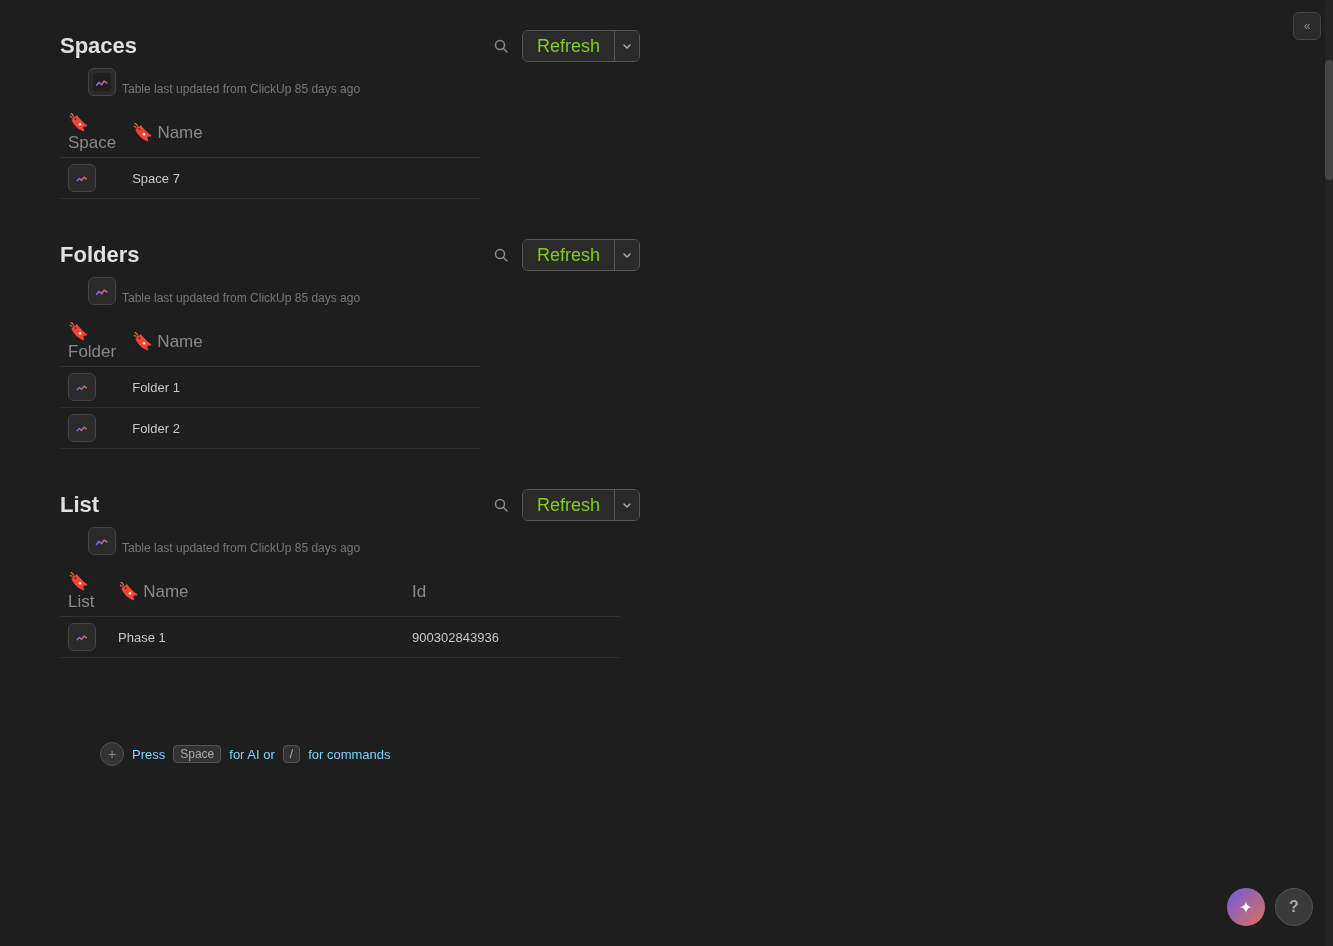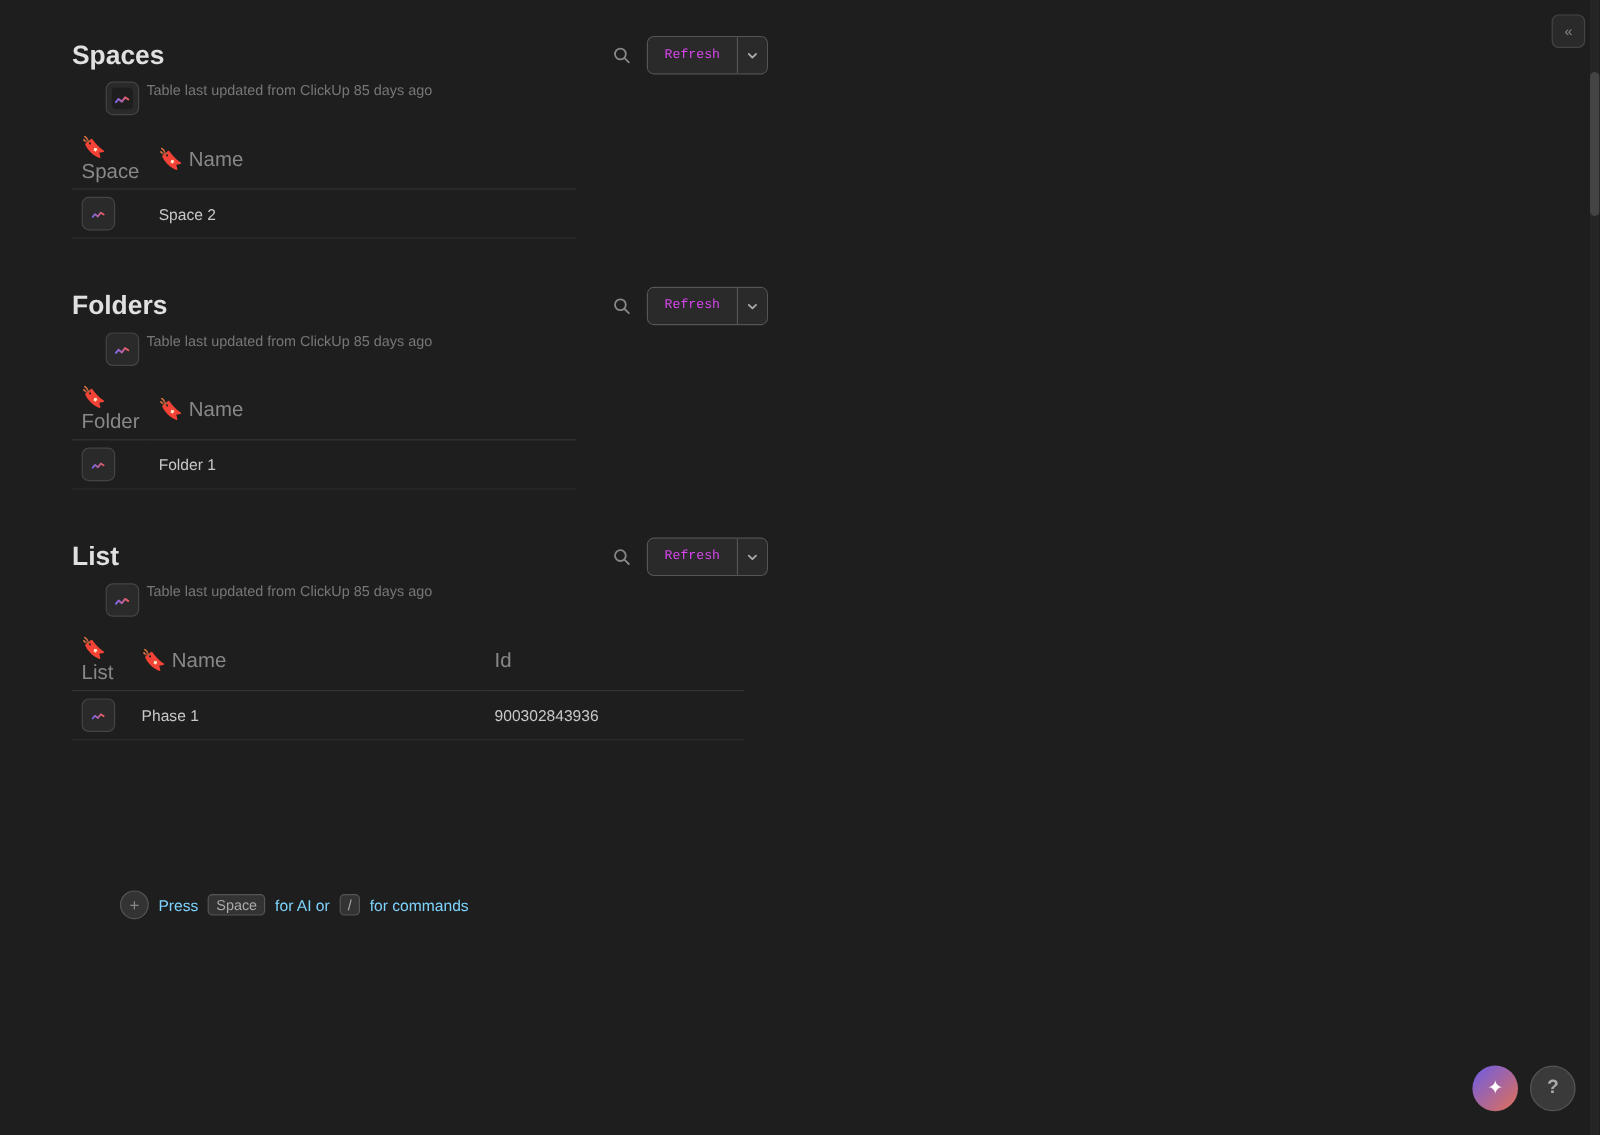--- a/index.html
+++ b/index.html
@@ -61,43 +61,42 @@
       display: flex;
       align-items: center;
       border: 1px solid #555;
       border-radius: 6px;
       overflow: hidden;
     }
 
     .refresh-btn {
       background: #2a2a2a;
       border: none;
-      color: #d946ef;
+      color: #84cc16;
       cursor: pointer;
       padding: 5px 14px;
-      font-size: 11px;
+      font-size: 18px;
       height: 30px;
-      font-family: Liberation Mono, monospace;
     }
 
     .refresh-dropdown {
       background: #2a2a2a;
       border: none;
       border-left: 1px solid #555;
       color: #d0d0d0;
       cursor: pointer;
       padding: 5px 7px;
       height: 30px;
       display: flex;
       align-items: center;
     }
 
     .update-info {
       display: flex;
-      align-items: flex-start;
+      align-items: flex-end;
       gap: 6px;
       font-size: 12px;
       color: #777;
       margin-bottom: 12px;
       padding-left: 28px;
     }
 
     
     .data-table {
       border-collapse: collapse;
@@ -333,21 +332,21 @@
                   <defs>
                     <linearGradient id="cu3" x1="4" y1="10" x2="15.5" y2="10" gradientUnits="userSpaceOnUse">
                       <stop stop-color="#7c68ee"></stop>
                         <stop offset="1" stop-color="#f05a5a"></stop>
                     </linearGradient>
                   </defs>
                 </svg>
               </div>
             </div>
           </td>
-          <td>Space 2</td>
+          <td>Space 7</td>
         </tr>
       </tbody>
     </table>
   </div>
 
   <div class="section">
     <div class="section-header">
       <span class="section-title">Folders</span>
       <div class="header-actions">
         <button class="search-btn">
@@ -403,20 +402,38 @@
                       <stop stop-color="#7c68ee"></stop>
                         <stop offset="1" stop-color="#f05a5a"></stop>
                     </linearGradient>
                   </defs>
                 </svg>
               </div>
             </div>
           </td>
           <td>Folder 1</td>
         </tr>
+        <tr>
+          <td>
+            <div class="icon-cell">
+              <div class="row-cu-icon">
+                <svg width="16" height="16" viewBox="0 0 20 20" fill="none">
+                  <path d="M4 13.5l2.5-3 3 2.5 3-4 3 2" stroke="url(#cu6)" stroke-width="1.8" stroke-linecap="round" stroke-linejoin="round" fill="none"></path>
+                  <defs>
+                    <linearGradient id="cu6" x1="4" y1="10" x2="15.5" y2="10" gradientUnits="userSpaceOnUse">
+                      <stop stop-color="#7c68ee"></stop>
+                        <stop offset="1" stop-color="#f05a5a"></stop>
+                    </linearGradient>
+                  </defs>
+                </svg>
+              </div>
+            </div>
+          </td>
+          <td>Folder 2</td>
+        </tr>
       </tbody>
     </table>
   </div>
 
   <div class="section">
     <div class="section-header">
       <span class="section-title">List</span>
       <div class="header-actions">
         <button class="search-btn">
           <svg width="14" height="14" viewBox="0 0 14 14" fill="none">

